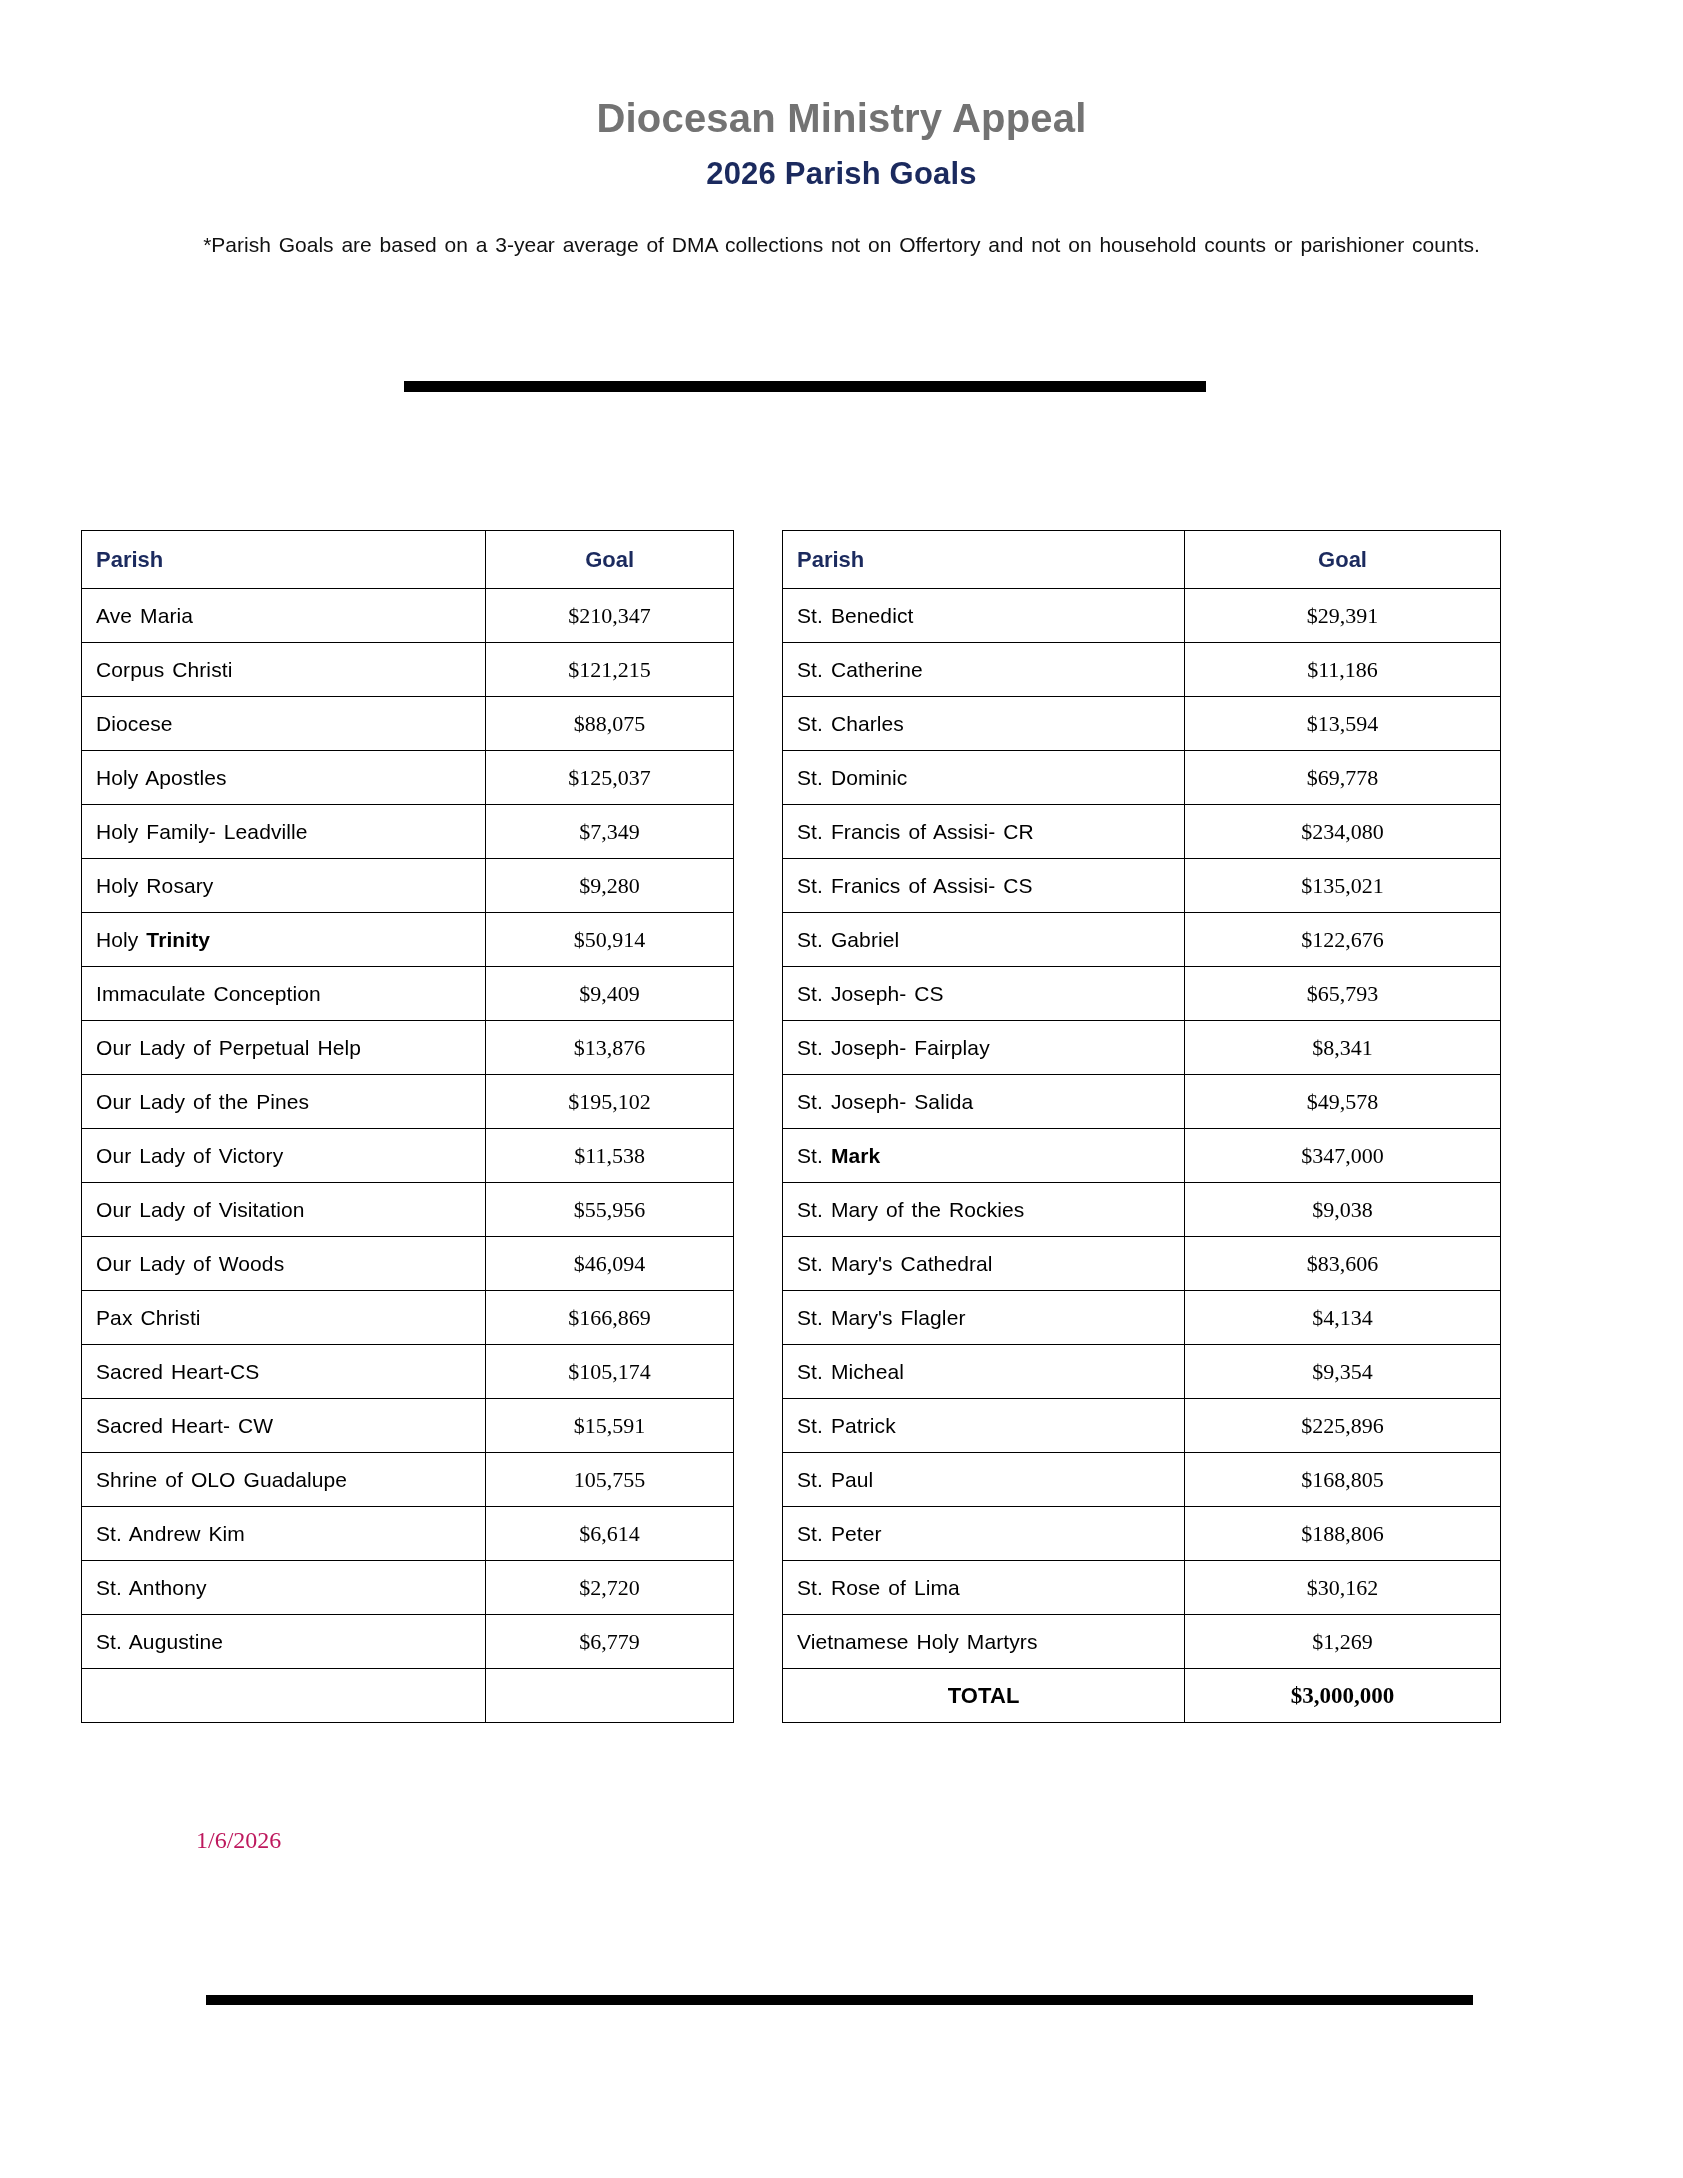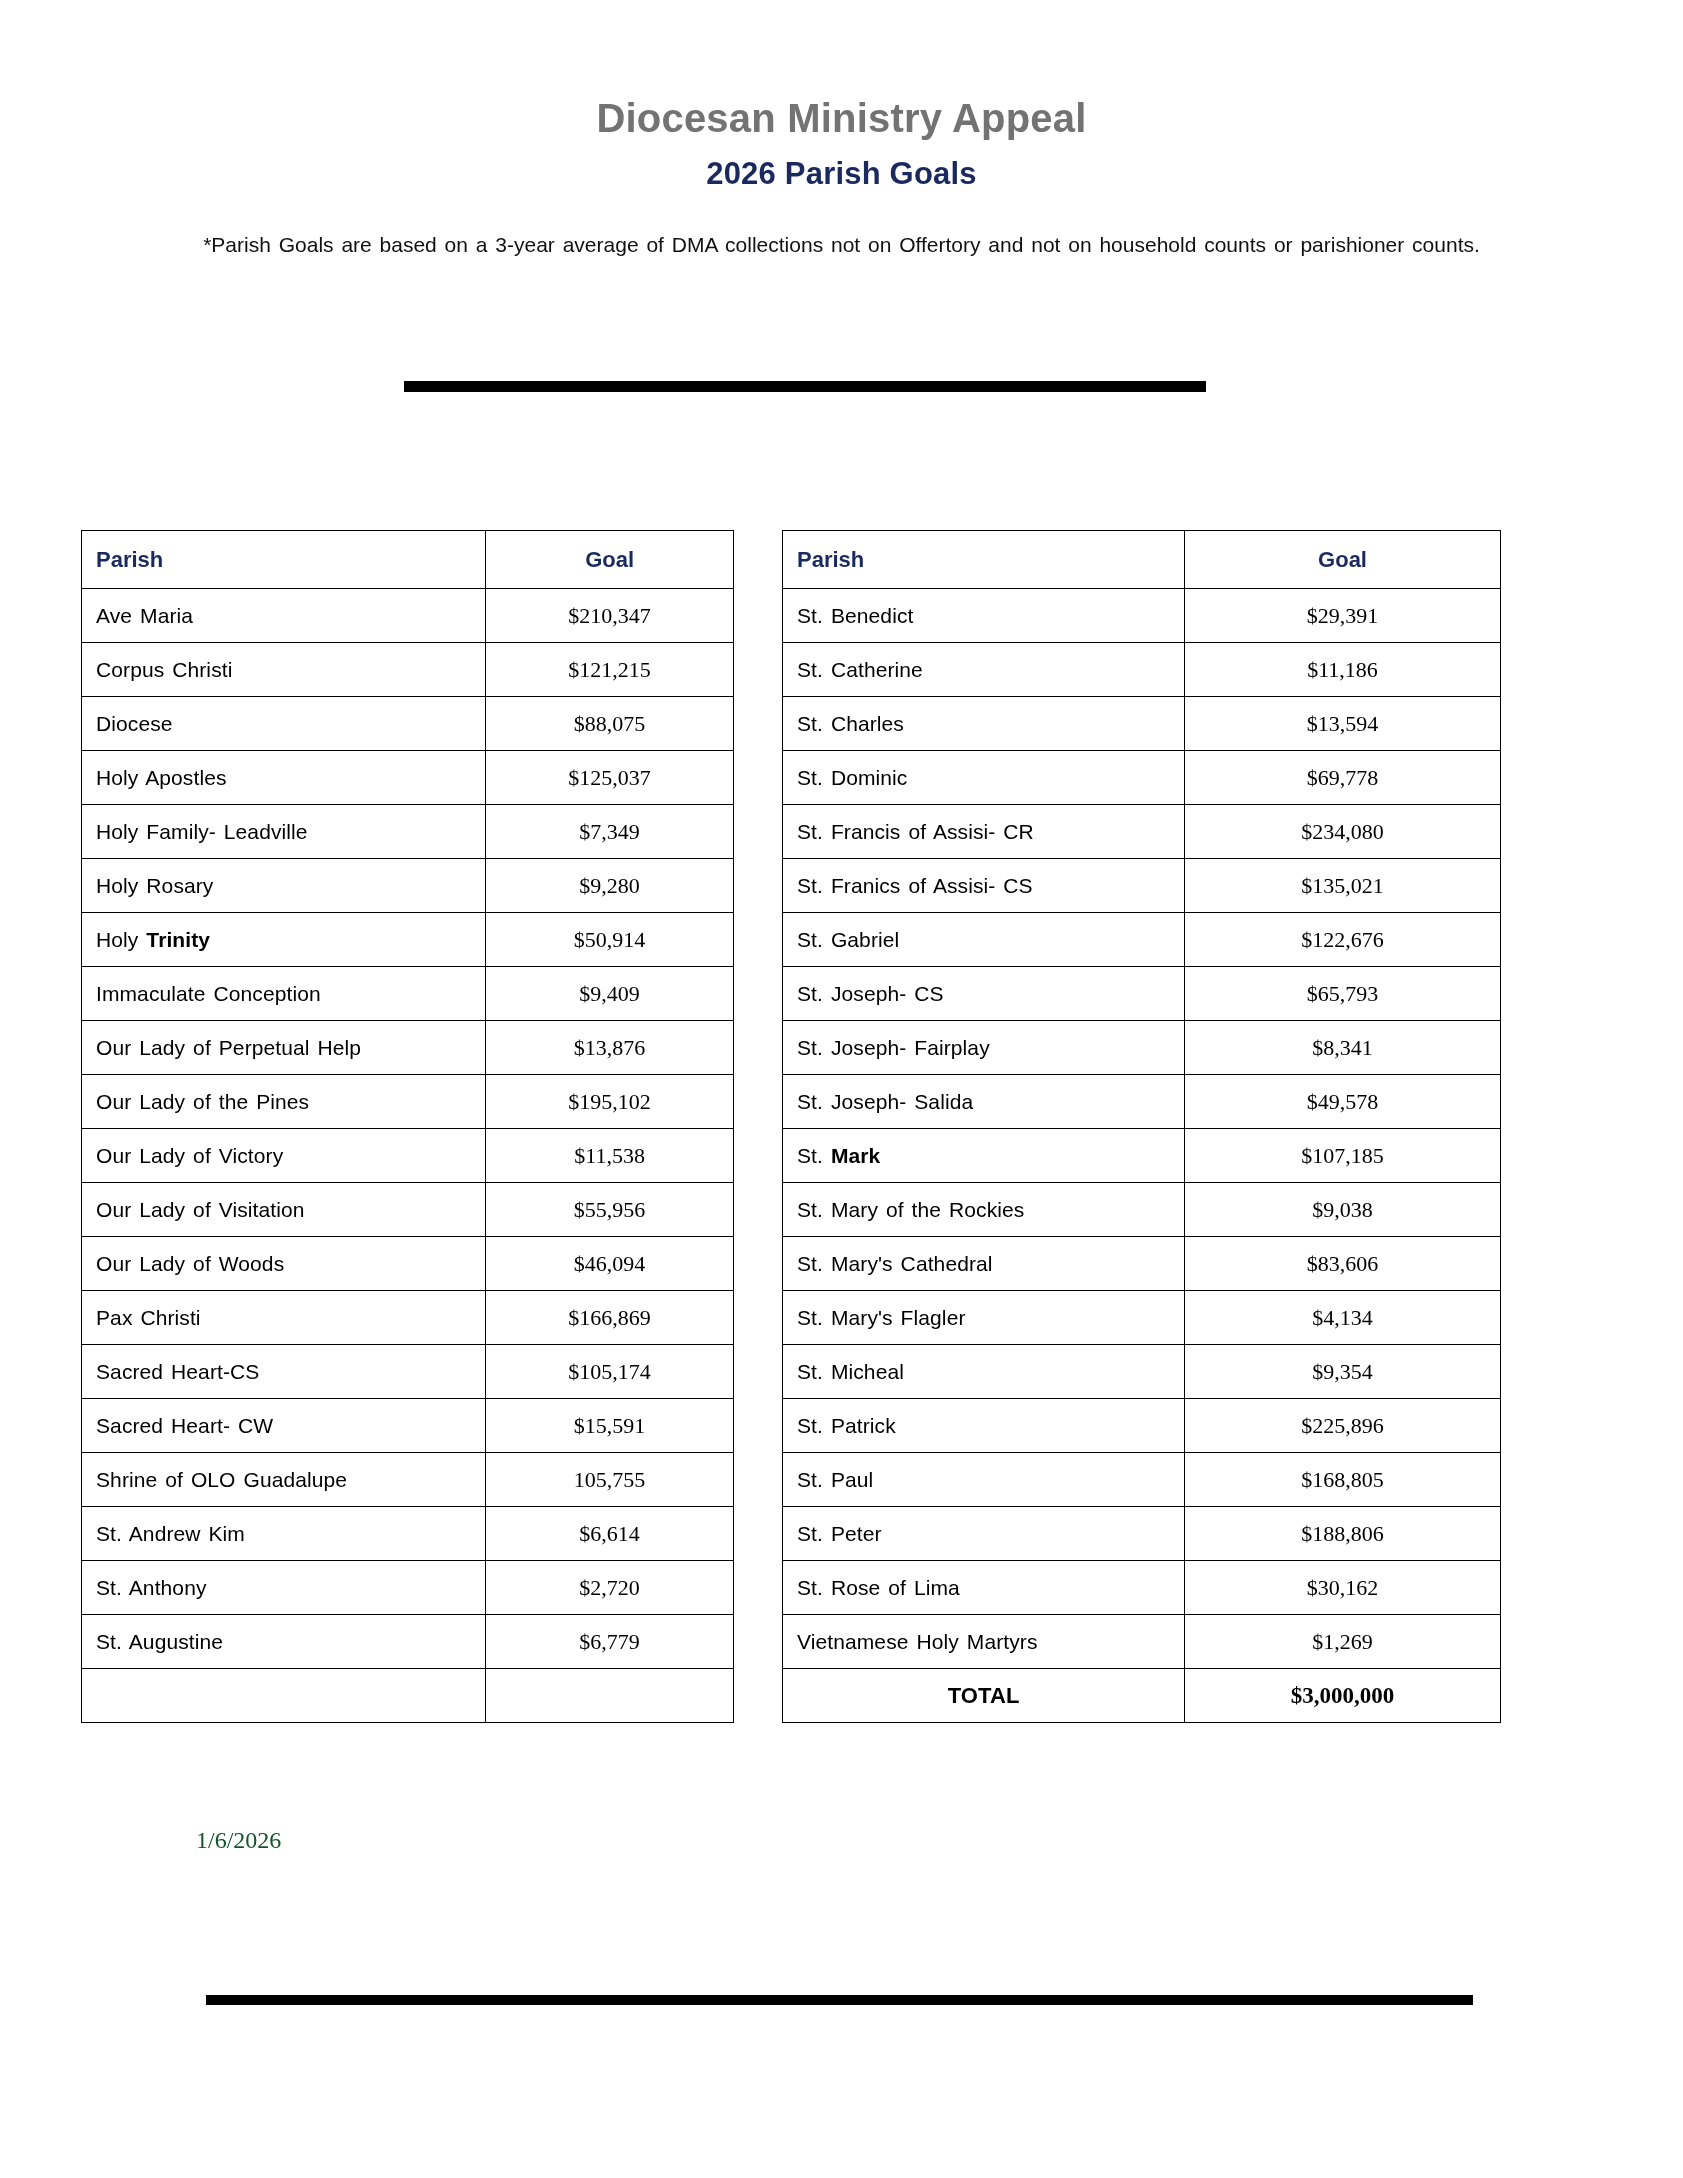--- a/index.html
+++ b/index.html
@@ -129,21 +129,21 @@
   .left col.c2 { width: 38%; }
   .right col.c1 { width: 56%; }
   .right col.c2 { width: 44%; }
 
   .date-stamp {
     position: absolute;
     left: 196px;
     top: 1827px;
     font-family: "Liberation Serif", serif;
     font-size: 24px;
-    color: #14532d;
+    color: #be185d;
   }
   .em {
     font-weight: bold;
   }
 </style>
 </head>
 <body>
 
 <div class="page">
 
@@ -306,21 +306,21 @@
             <tr>
               <td class="parish">St. Joseph- Fairplay</td>
               <td class="goal">$8,341</td>
             </tr>
             <tr>
               <td class="parish">St. Joseph- Salida</td>
               <td class="goal">$49,578</td>
             </tr>
             <tr>
               <td class="parish">St. <span class="em">Mark</span></td>
-              <td class="goal">$107,185</td>
+              <td class="goal">$347,000</td>
             </tr>
             <tr>
               <td class="parish">St. Mary of the Rockies</td>
               <td class="goal">$9,038</td>
             </tr>
             <tr>
               <td class="parish">St. Mary's Cathedral</td>
               <td class="goal">$83,606</td>
             </tr>
             <tr>

